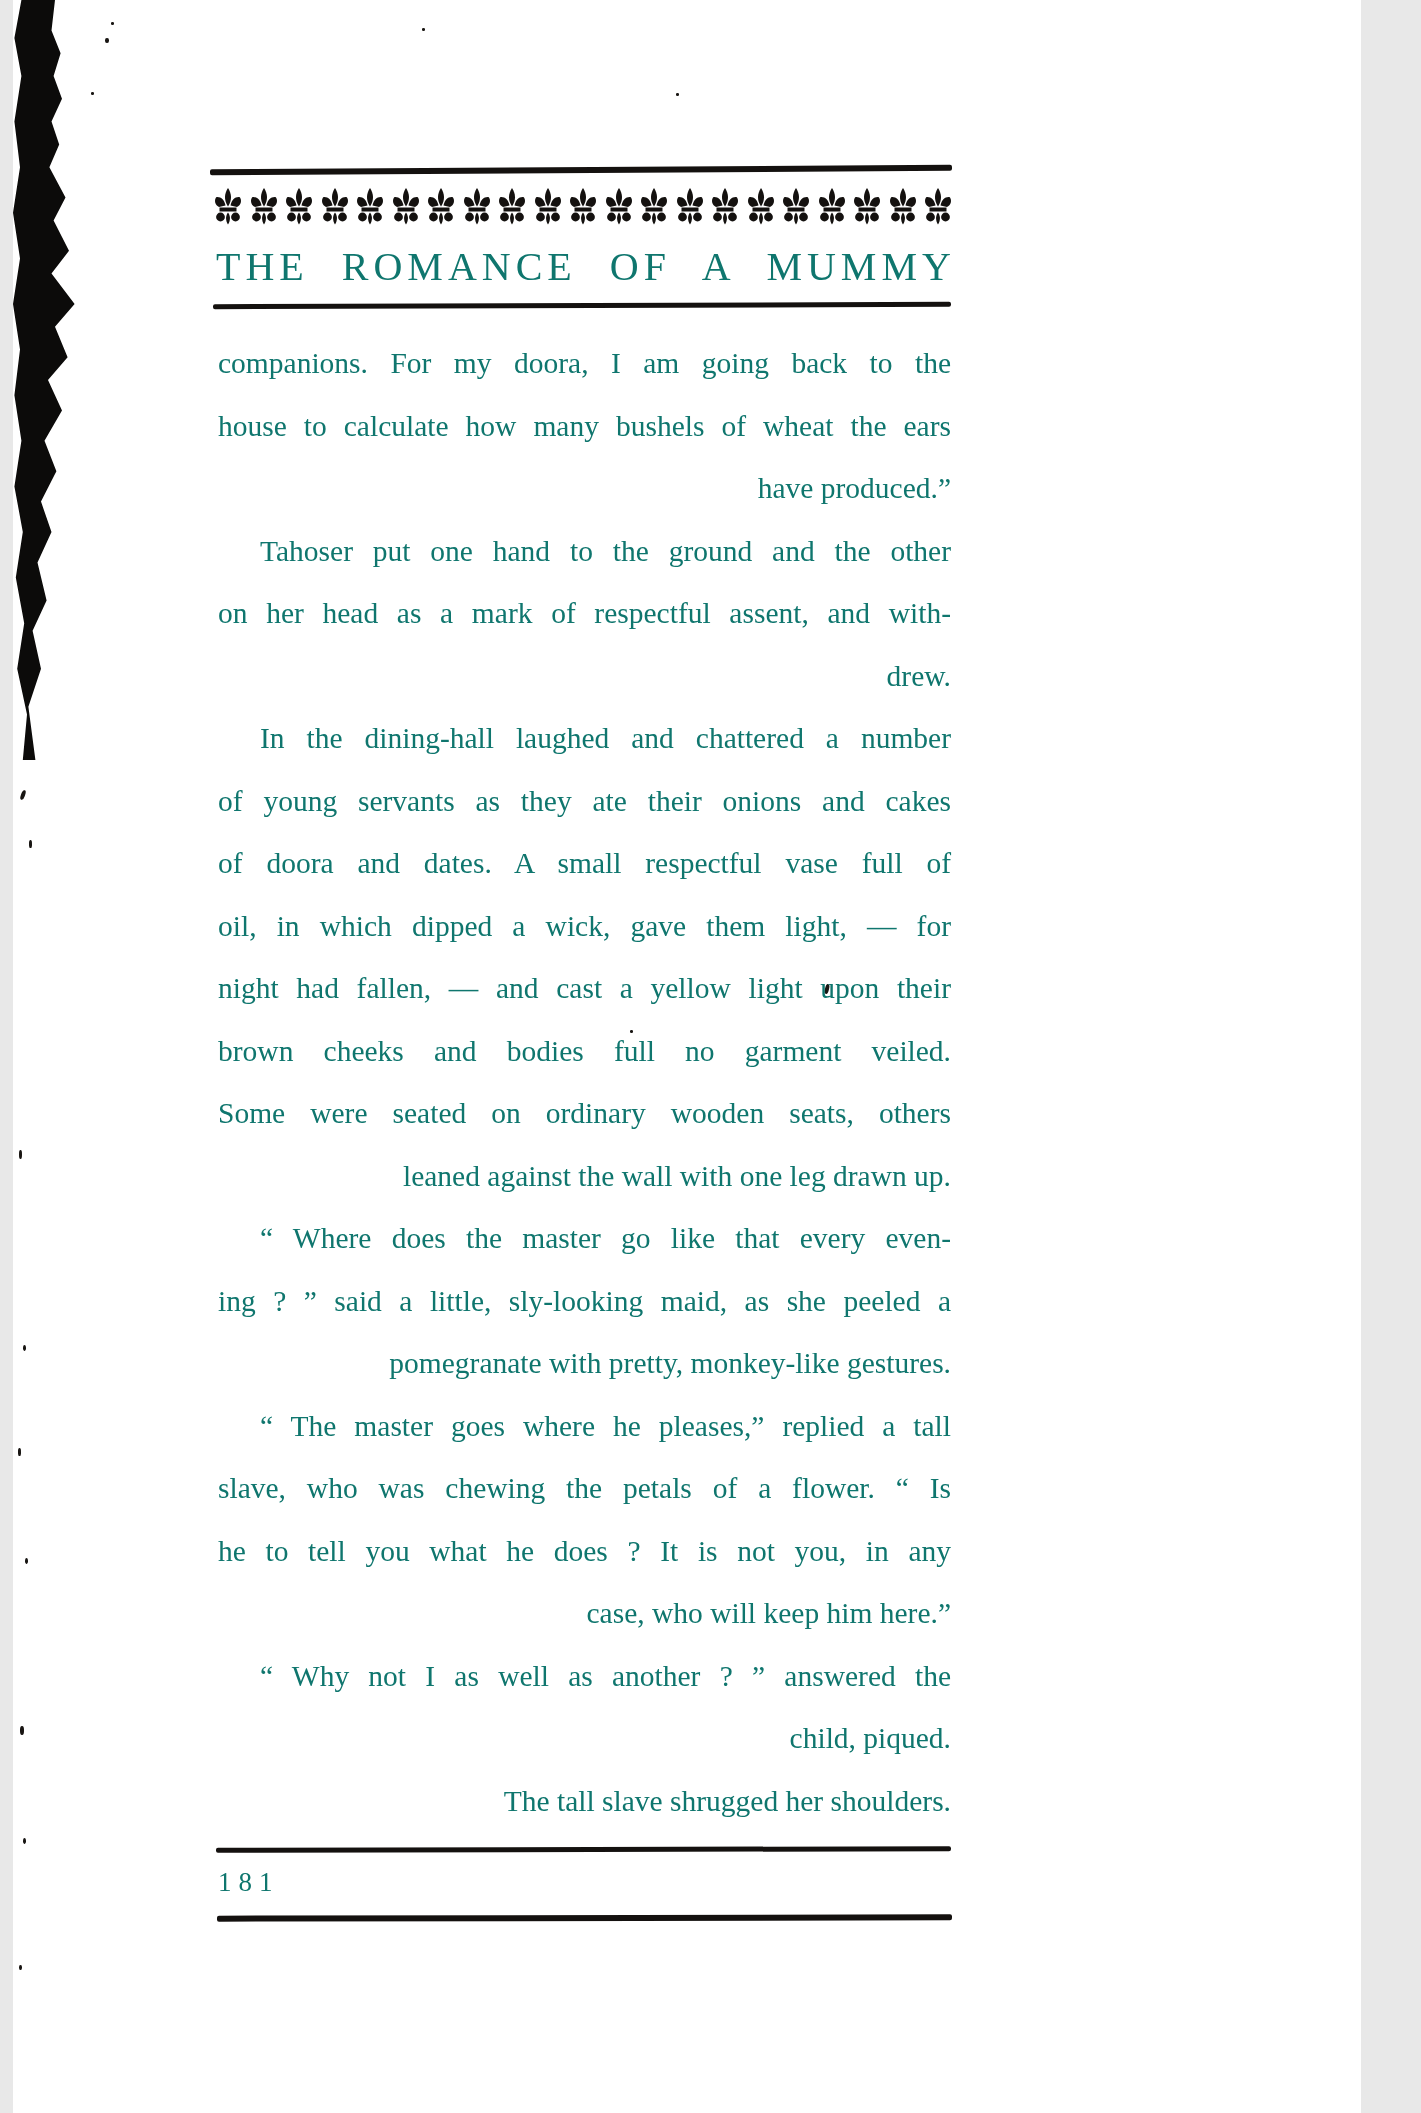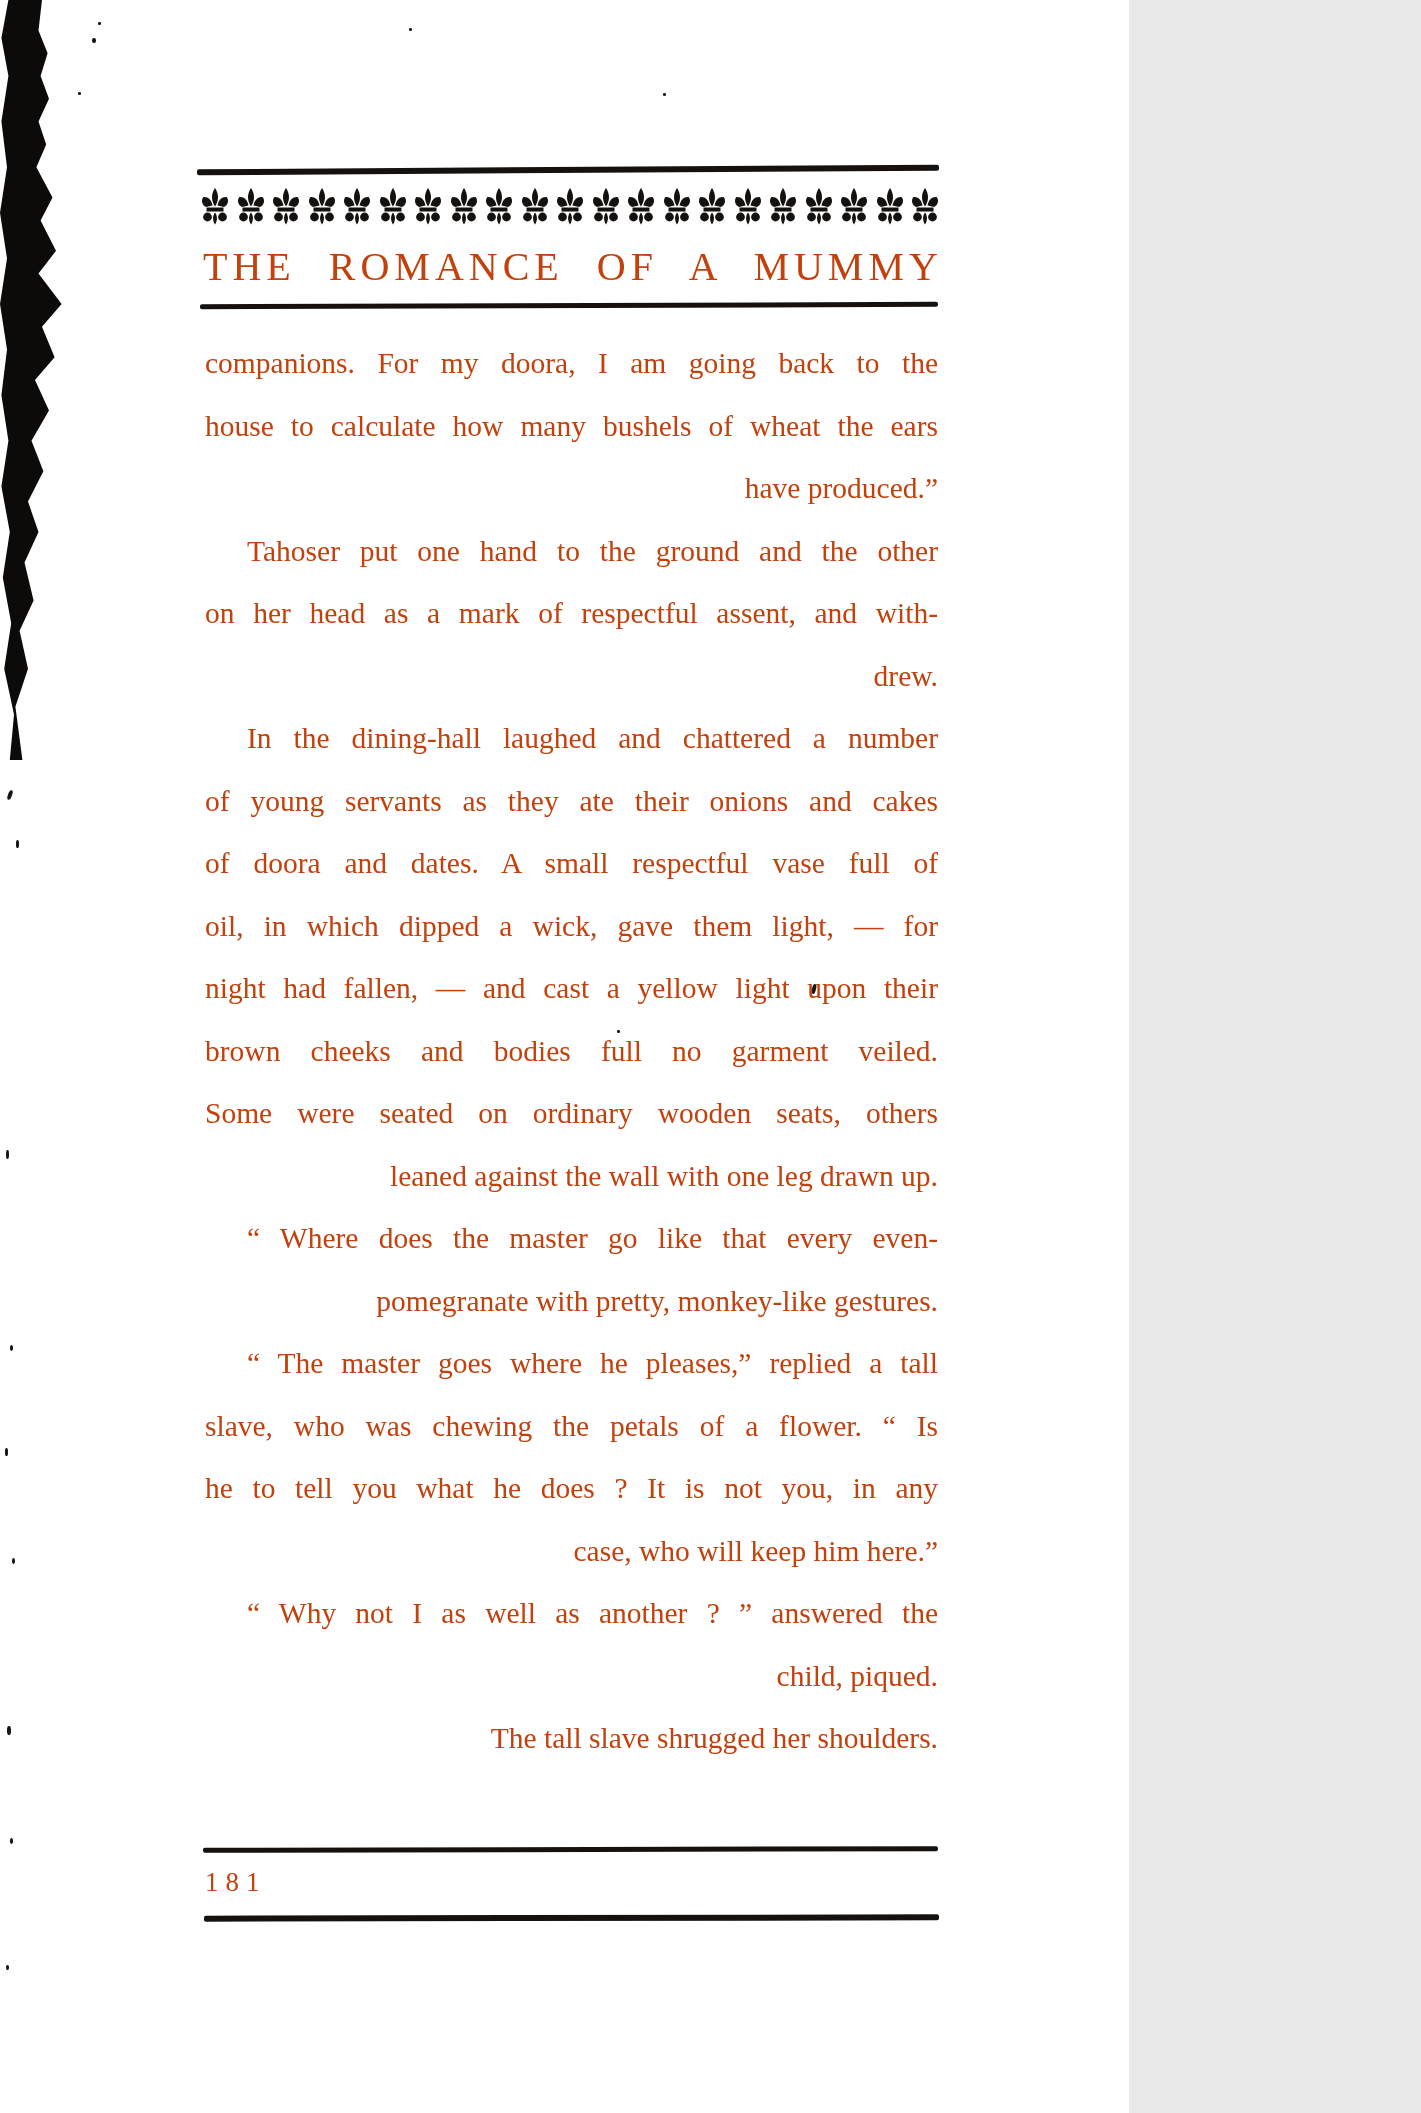--- a/index.html
+++ b/index.html
@@ -1,22 +1,23 @@
 <!DOCTYPE html>
 <html><head>
 <meta charset="utf-8">
 <style>
   html,body{margin:0;padding:0;background:#e8e8e8;}
   .page{
     position:relative;
-    width:1129px;height:2113px;
+    width:1348px;height:2113px;
     background:#ffffff;
     overflow:hidden;
     font-family:"Liberation Serif","DejaVu Serif",serif;
-    color:#c2410c;
+    color:#0f766e;
+    margin-left:13px;
   }
   
   .rule{position:absolute;background:#14110f;border-radius:2px;}
   .rule.top    {left:197px;top:167px;width:742px;height:6px;transform:rotate(-0.35deg);}
   .rule.title  {left:200px;top:303px;width:738px;height:5px;transform:rotate(-0.18deg);}
   .rule.foot1  {left:203px;top:1847px;width:735px;height:5px;transform:rotate(-0.12deg);}
   .rule.foot2  {left:204px;top:1915px;width:735px;height:6px;transform:rotate(-0.1deg);}
   
   .ornaments{
     position:absolute;left:200px;top:186px;width:740px;height:48px;
@@ -179,20 +180,21 @@
     <div class="line j indent">In the dining-hall laughed and chattered a number</div>
     <div class="line j">of young servants as they ate their onions and cakes</div>
     <div class="line j">of doora and dates.  A small respectful vase full of</div>
     <div class="line j">oil, in which dipped a wick, gave them light, — for</div>
     <div class="line j">night had fallen, — and cast a yellow light upon their</div>
     <div class="line j">brown cheeks and bodies full no garment veiled.</div>
     <div class="line j">Some were seated on ordinary wooden seats, others</div>
     <div class="line end">leaned against the wall with one leg drawn up.</div>
 
     <div class="line j indent">“ Where does the master go like that every even-</div>
+    <div class="line j">ing ? ” said a little, sly-looking maid, as she peeled a</div>
     <div class="line end">pomegranate with pretty, monkey-like gestures.</div>
 
     <div class="line j indent">“ The master goes where he pleases,” replied a tall</div>
     <div class="line j">slave, who was chewing the petals of a flower.  “ Is</div>
     <div class="line j">he to tell you what he does ?  It is not you, in any</div>
     <div class="line end">case, who will keep him here.”</div>
 
     <div class="line j indent">“ Why not I as well as another ? ” answered the</div>
     <div class="line end">child, piqued.</div>
 

